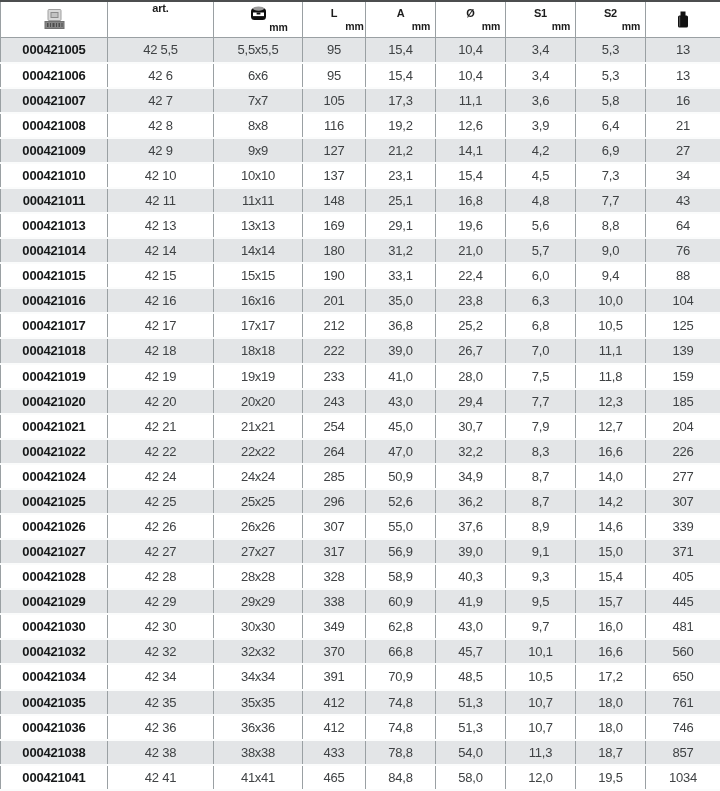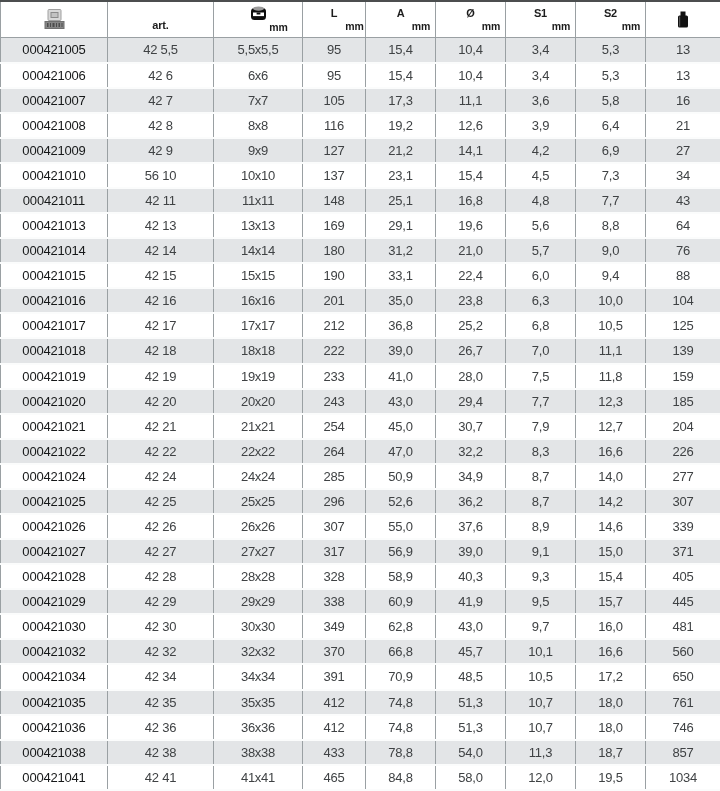--- a/index.html
+++ b/index.html
@@ -24,38 +24,38 @@
     background:#ffffff;
     border-left:1px solid #9aa0a3;
     border-right:1px solid #9aa0a3;
     border-bottom:1px solid #9aa0a3;
     padding:0; vertical-align:middle;
   }
   .hcell {
     display:flex; flex-direction:column; align-items:center; justify-content:center;
     height:35px; line-height:1.15;
   }
-  .hcell.bottom { justify-content:flex-end; padding-bottom:5px; box-sizing:border-box; }
+  .hcell.bottom { justify-content:flex-end; padding-bottom:22px; box-sizing:border-box; }
   .hlabel { font-size:11px; font-weight:bold; color:#1c1c1c; letter-spacing:-0.2px; }
   .hunit  { font-size:10.5px; font-weight:bold; color:#1c1c1c; letter-spacing:-0.2px;margin-left:41px; }
 
   tbody td {
     text-align:center; vertical-align:middle;
     font-size:13px; color:#3f4244; letter-spacing:-0.25px;
     border-left:1px solid #9aa0a3;
     border-right:1px solid #9aa0a3;
     border-bottom:2px solid #fbfcfc;
     padding:0;
     white-space:nowrap;
     overflow:hidden;
   }
   tbody tr { height:23.4px; }
   tbody tr:nth-child(odd) td { background:#e3e5e7; }
   tbody tr:nth-child(even) td { background:#ffffff; }
-  tbody td.code { font-weight:normal; color:#161819; font-size:13px; letter-spacing:-0.2px; }
+  tbody td.code { font-weight:bold; color:#161819; font-size:13px; letter-spacing:-0.2px; }
 
   .icon { display:inline-block; line-height:0; }
 </style>
 </head>
 <body>
 
 <table id="catalog">
   <colgroup>
     <col class="c0">
       <col class="c1">
@@ -198,21 +198,21 @@
         <td>9x9</td>
         <td>127</td>
         <td>21,2</td>
         <td>14,1</td>
         <td>4,2</td>
         <td>6,9</td>
         <td>27</td>
       </tr>
       <tr>
         <td class="code">000421010</td>
-        <td>56 10</td>
+        <td>42 10</td>
         <td>10x10</td>
         <td>137</td>
         <td>23,1</td>
         <td>15,4</td>
         <td>4,5</td>
         <td>7,3</td>
         <td>34</td>
       </tr>
       <tr>
         <td class="code">000421011</td>

